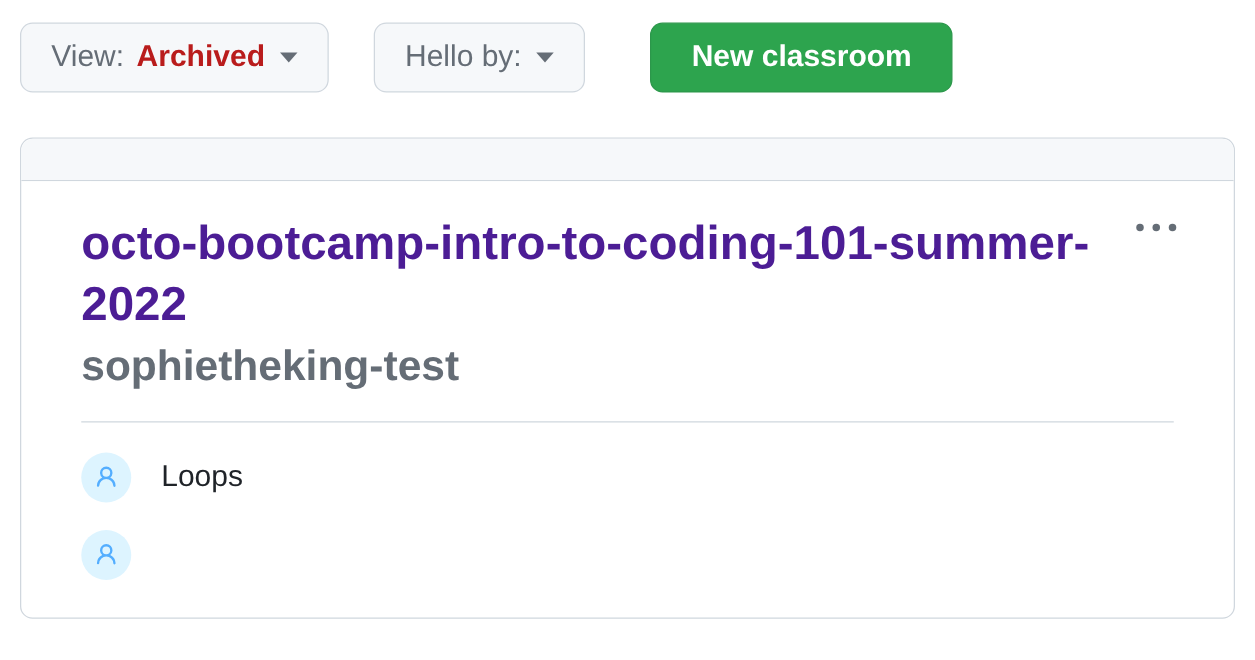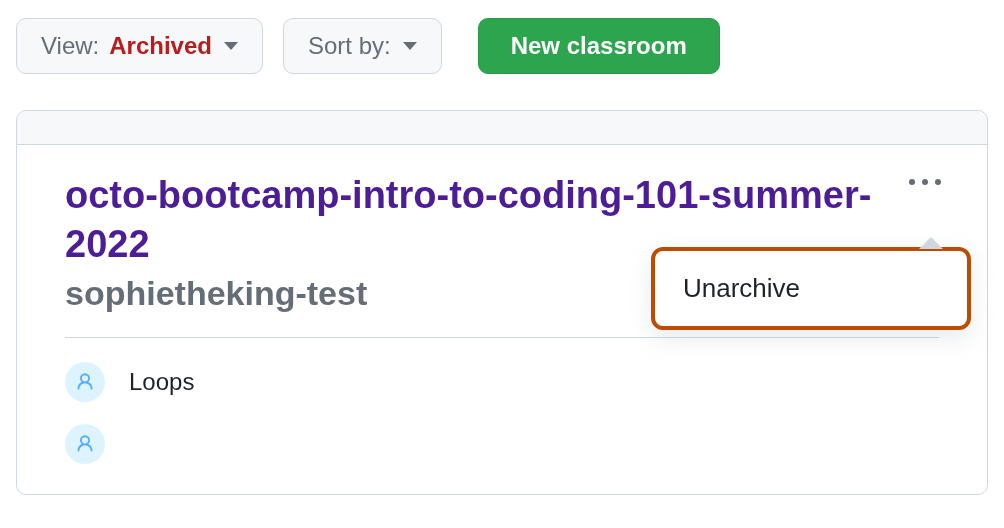--- a/index.html
+++ b/index.html
@@ -7,21 +7,21 @@
     margin: 0;
     padding: 0;
     width: 1004px;
     height: 528px;
     font-family: -apple-system, BlinkMacSystemFont, "Segoe UI", Helvetica, Arial, sans-serif;
     background: #ffffff;
     color: #1f2328;
   }
   .toolbar {
     display: flex;
-    gap: 20px;
+    gap: 36px;
     padding: 18px 16px 0 16px;
   }
   .btn {
     display: inline-flex;
     align-items: center;
     gap: 10px;
     height: 56px;
     padding: 0 24px;
     border: 1.8px solid #d0d7de;
     border-radius: 10px;
@@ -156,41 +156,38 @@
 </head>
 <body>
 
 <div class="toolbar">
   <div class="btn">
     <span>View:</span>
     <span class="label-strong">Archived</span>
     <span class="caret"></span>
   </div>
   <div class="btn">
-    <span>Sort by:</span>
+    <span>Hello by:</span>
     <span class="caret"></span>
   </div>
   <div class="btn primary">
     <span>New classroom</span>
   </div>
 </div>
 
 <div class="card">
   <div class="card-header-strip"></div>
   <div class="card-body">
 
     <div class="kebab">
       <span></span>
       <span></span>
       <span></span>
     </div>
 
-    <div class="popover">
-      <div class="popover-item">Unarchive</div>
-    </div>
 
     <h2 class="classroom-title">octo-bootcamp-intro-to-coding-101-summer-2022</h2>
     <div class="classroom-org">sophietheking-test</div>
     <hr class="divider">
 
     <div class="assign-list">
       <div class="assign-item">
         <div class="assign-icon">
           <svg viewBox="0 0 16 16">
               <path d="M10.561 8.073a6.005 6.005 0 0 1 3.432 5.142.75.75 0 1 1-1.498.07 4.5 4.5 0 0 0-8.99 0 .75.75 0 0 1-1.498-.07 6.004 6.004 0 0 1 3.431-5.142 3.999 3.999 0 1 1 5.123 0ZM10.5 5a2.5 2.5 0 1 0-5 0 2.5 2.5 0 0 0 5 0Z"></path>

